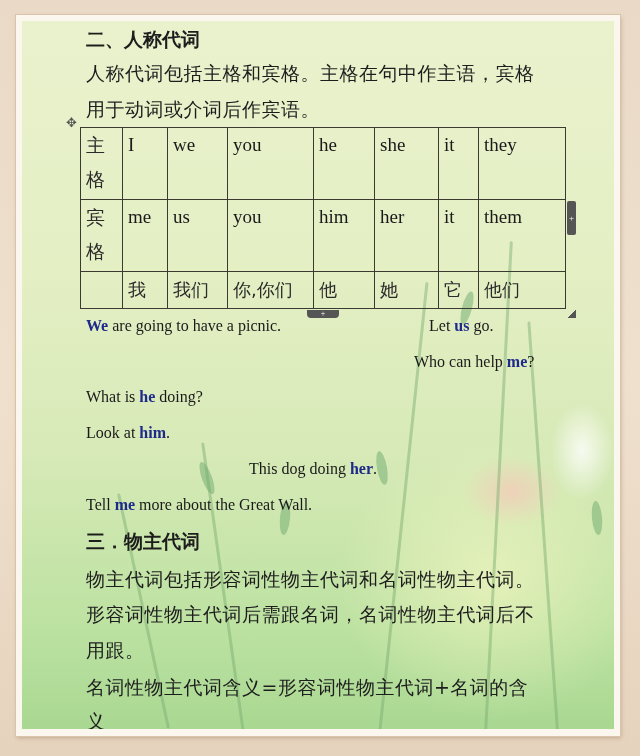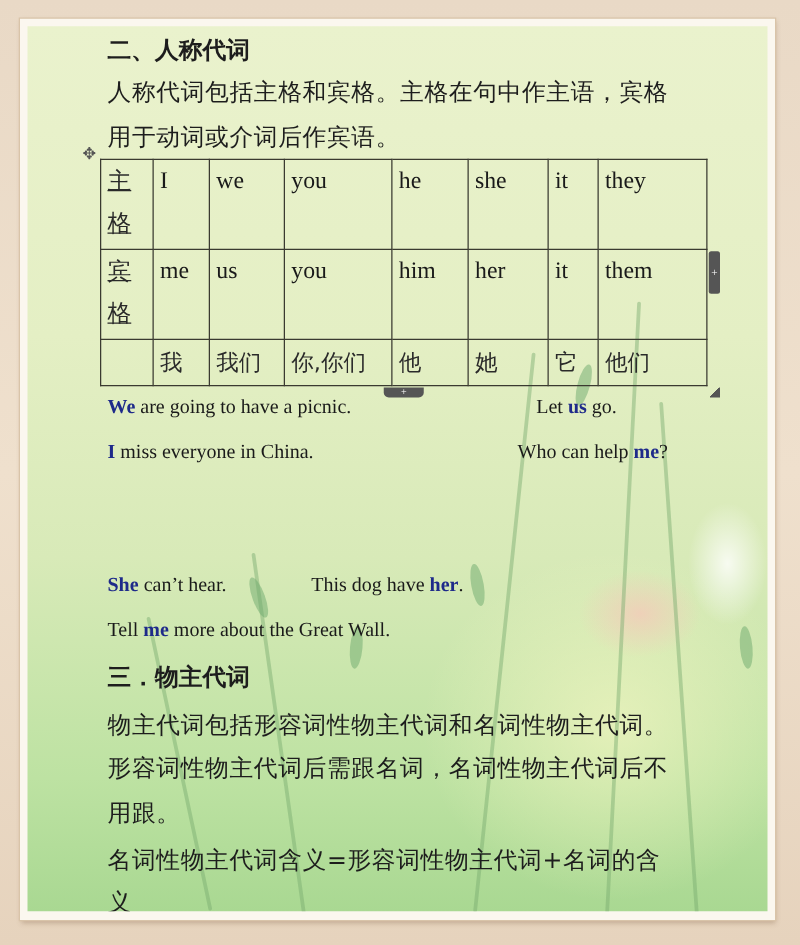--- a/index.html
+++ b/index.html
@@ -25,21 +25,21 @@
   .h { position:absolute; font-family:"DejaVu Sans","Liberation Sans",sans-serif; font-size:19px; font-weight:bold; color:#1d1d1d; white-space:nowrap; }
   .p { position:absolute; font-family:"DejaVu Sans","Liberation Sans",sans-serif; font-size:19px; color:#1d1d1d; white-space:nowrap; letter-spacing:0.5px; }
   .en { position:absolute; font-family:"Liberation Serif","DejaVu Serif",serif; font-size:16px; color:#1a1a1a; white-space:nowrap; }
   .en b { color:#1e2a8a; font-weight:bold; }
   table.pron {
     position:absolute; left:58px; top:106px; border-collapse:collapse;
     font-family:"Liberation Serif","DejaVu Serif",serif; font-size:19px; color:#1a1a1a;
   }
   table.pron td { border:1.5px solid #3a3a30; vertical-align:top; padding:6px 5px 0 5px; box-sizing:border-box; }
   table.pron td.zh { font-family:"DejaVu Sans","Liberation Sans",sans-serif; font-size:18px; color:#2a2a2a; }
-  table.pron td.lbl { font-family:"DejaVu Sans","Liberation Sans",sans-serif; line-height:34px; padding-top:0; color:#2a2a2a;text-decoration:underline; }
+  table.pron td.lbl { font-family:"DejaVu Sans","Liberation Sans",sans-serif; line-height:34px; padding-top:0; color:#2a2a2a; }
   .move-handle { position:absolute; left:44px; top:95px; width:14px; height:14px; color:#555; font-size:13px; line-height:14px; }
   .side-handle { position:absolute; left:545px; top:180px; width:9px; height:34px; background:#555; border-radius:2px; color:#fff; font-size:9px; text-align:center; line-height:34px; }
   .bottom-handle { position:absolute; left:285px; top:289px; width:32px; height:8px; background:#555; border-radius:0 0 4px 4px; color:#fff; font-size:8px; text-align:center; line-height:8px; }
   .resize-handle { position:absolute; left:546px; top:289px; width:8px; height:8px; background:linear-gradient(135deg,transparent 45%,#555 45%); }
 </style>
 </head>
 <body>
 
 <div class="frame"></div>
 <div class="page">
@@ -96,27 +96,27 @@
   </tbody>
     </table>
 
   <div class="side-handle">+</div>
   <div class="bottom-handle">+</div>
   <div class="resize-handle"></div>
 
   <div class="en" style="left:64px;top:296px"><b>We</b><span> are going to have a picnic.</span></div>
   <div class="en" style="left:407px;top:296px"><span>Let </span><b>us</b><span> go.</span></div>
 
-  <div class="en" style="left:64px;top:332px"><b>I</b><span> miss everyone in China.</span></div>
   <div class="en" style="left:392px;top:332px"><span>Who can help </span><b>me</b><span>?</span></div>
 
+  <div class="en" style="left:64px;top:367px"><span>What is </span><b>he</b><span> doing?</span></div>
 
+  <div class="en" style="left:64px;top:403px"><span>Look at </span><b>him</b><span>.</span></div>
 
-  <div class="en" style="left:64px;top:439px"><b>She</b><span> can’t hear.</span></div>
-  <div class="en" style="left:227px;top:439px"><span>This dog have </span><b>her</b><span>.</span></div>
+  <div class="en" style="left:227px;top:439px"><span>This dog doing </span><b>her</b><span>.</span></div>
 
   <div class="en" style="left:64px;top:475px"><span>Tell </span><b>me</b><span> more about the Great Wall.</span></div>
 
   <div class="h" style="left:64px;top:508px">三．物主代词</div>
   <div class="p" style="left:64px;top:546px">物主代词包括形容词性物主代词和名词性物主代词。</div>
   <div class="p" style="left:64px;top:581px">形容词性物主代词后需跟名词，名词性物主代词后不</div>
   <div class="p" style="left:64px;top:617px">用跟。</div>
   <div class="p" style="left:64px;top:654px">名词性物主代词含义=形容词性物主代词+名词的含</div>
   <div class="p" style="left:64px;top:688px">义</div>
 </div>

